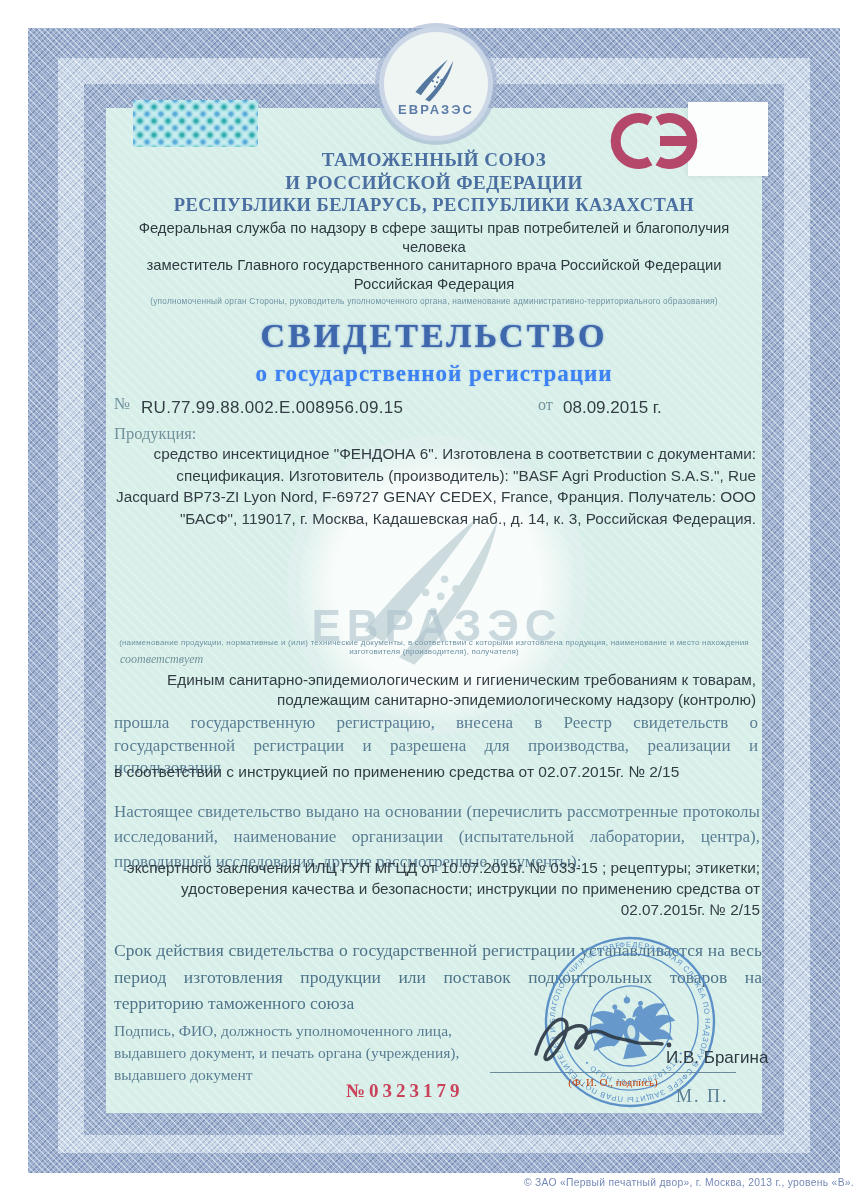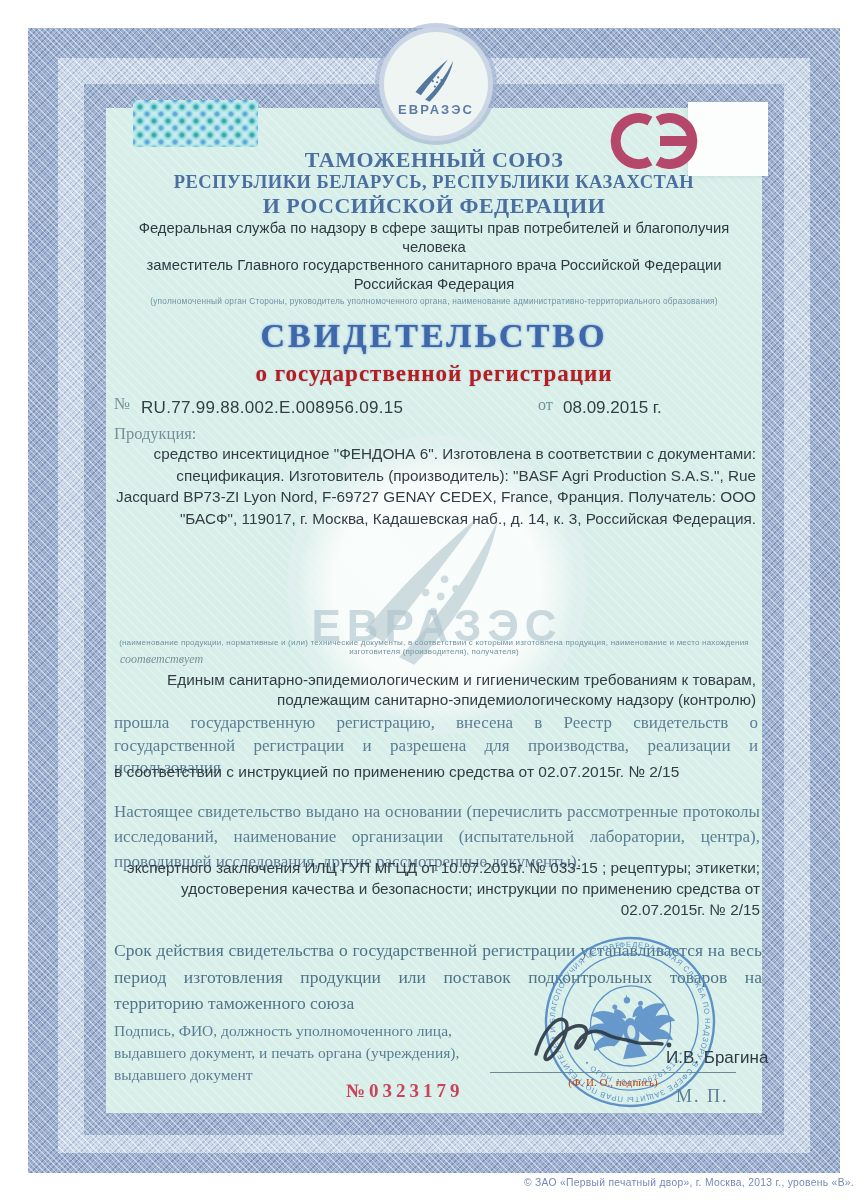--- a/index.html
+++ b/index.html
@@ -29,26 +29,26 @@
     background-color:#c9edee;
     background-image:radial-gradient(circle, rgba(40,168,168,.95) 1.5px, rgba(60,180,190,.45) 3px, rgba(120,210,215,.18) 5px, transparent 6px),
                      radial-gradient(circle, rgba(70,160,215,.85) 1.5px, rgba(90,180,220,.4) 3px, transparent 5px);
     background-size:14px 14px,14px 14px;background-position:0 0,7px 7px;}
   .blank-square{position:absolute;left:688px;top:102px;width:80px;height:74px;background:#fcfdfd;
     box-shadow:0 0 6px rgba(120,140,160,.25);z-index:4;}
   .se-logo{position:absolute;left:602px;top:108px;width:104px;height:68px;z-index:5;}
   
   .abs{position:absolute;z-index:2;}
   .centerband{left:106px;right:106px;text-align:center;}
-  .hdr1{font-weight:bold;font-size:22px;line-height:23px;letter-spacing:.5px;color:#4c6fa1;}
+  .hdr1{font-weight:bold;font-size:19px;line-height:23px;letter-spacing:.5px;color:#4c6fa1;}
   .org{font-family:"Liberation Sans",sans-serif;font-size:14.8px;line-height:18.5px;color:#2e3a40;}
   .tinynote{font-family:"Liberation Sans",sans-serif;font-size:8.3px;color:#6f93a4;letter-spacing:.2px;}
   .cert-title{font-weight:bold;font-size:34px;letter-spacing:3px;color:#3f68ac;
     text-shadow:0 0 3px rgba(80,120,190,.55),0 0 1px rgba(80,120,190,.8);}
-  .cert-sub{font-weight:bold;font-size:23px;letter-spacing:1px;color:#b91c1c;
+  .cert-sub{font-weight:bold;font-size:23px;letter-spacing:1px;color:#3b82f6;
     text-shadow:0 0 1.5px rgba(80,120,190,.5);}
   .formlabel{font-size:16.5px;color:#71929c;}
   .fill-sans{font-family:"Liberation Sans",sans-serif;font-size:15.3px;line-height:21.5px;color:#333d44;text-align:right;}
   .form-serif{font-size:17px;line-height:22.5px;color:#5a7d93;text-align:justify;}
   .sig-note{font-size:11px;color:#c2410c;text-align:center;}
   .serial{font-weight:bold;font-size:19px;letter-spacing:4px;color:#c9435a;}
   .fineprint{font-family:"Liberation Sans",sans-serif;font-size:10.3px;color:#7589b6;letter-spacing:.3px;}
   
   .watermark{position:absolute;left:297px;top:445px;width:280px;height:280px;border-radius:50%;z-index:1;
     display:flex;align-items:center;justify-content:center;
@@ -101,22 +101,22 @@
   <svg class="se-logo" viewBox="0 0 104 68">
     <g stroke="#b5476b" stroke-width="10" fill="none">
       <path d="M48 13 A23 23 0 1 0 48 53"></path>
       <path d="M56 13 A23 23 0 1 1 56 53"></path>
       <path d="M58 33 H86"></path>
     </g>
   </svg>
 
   <div class="abs centerband" style="top:148px;">
     <div class="hdr1">ТАМОЖЕННЫЙ СОЮЗ</div>
+    <div class="hdr1">И РОССИЙСКОЙ ФЕДЕРАЦИИ</div>
     <div class="hdr1" style="font-size:18.5px;">РЕСПУБЛИКИ БЕЛАРУСЬ, РЕСПУБЛИКИ КАЗАХСТАН</div>
-    <div class="hdr1">И РОССИЙСКОЙ ФЕДЕРАЦИИ</div>
   </div>
   <div class="abs centerband" style="top:219px;">
     <div class="org">Федеральная служба по надзору в сфере защиты прав потребителей и благополучия человека</div>
     <div class="org">заместитель Главного государственного санитарного врача Российской Федерации</div>
     <div class="org">Российская Федерация</div>
   </div>
   <div class="abs centerband tinynote" style="top:296px;">(уполномоченный орган Стороны, руководитель уполномоченного органа, наименование административно-территориального образования)</div>
 
   <div class="abs centerband cert-title" style="top:317px;">СВИДЕТЕЛЬСТВО</div>
   <div class="abs centerband cert-sub" style="top:361px;">о государственной регистрации</div>

